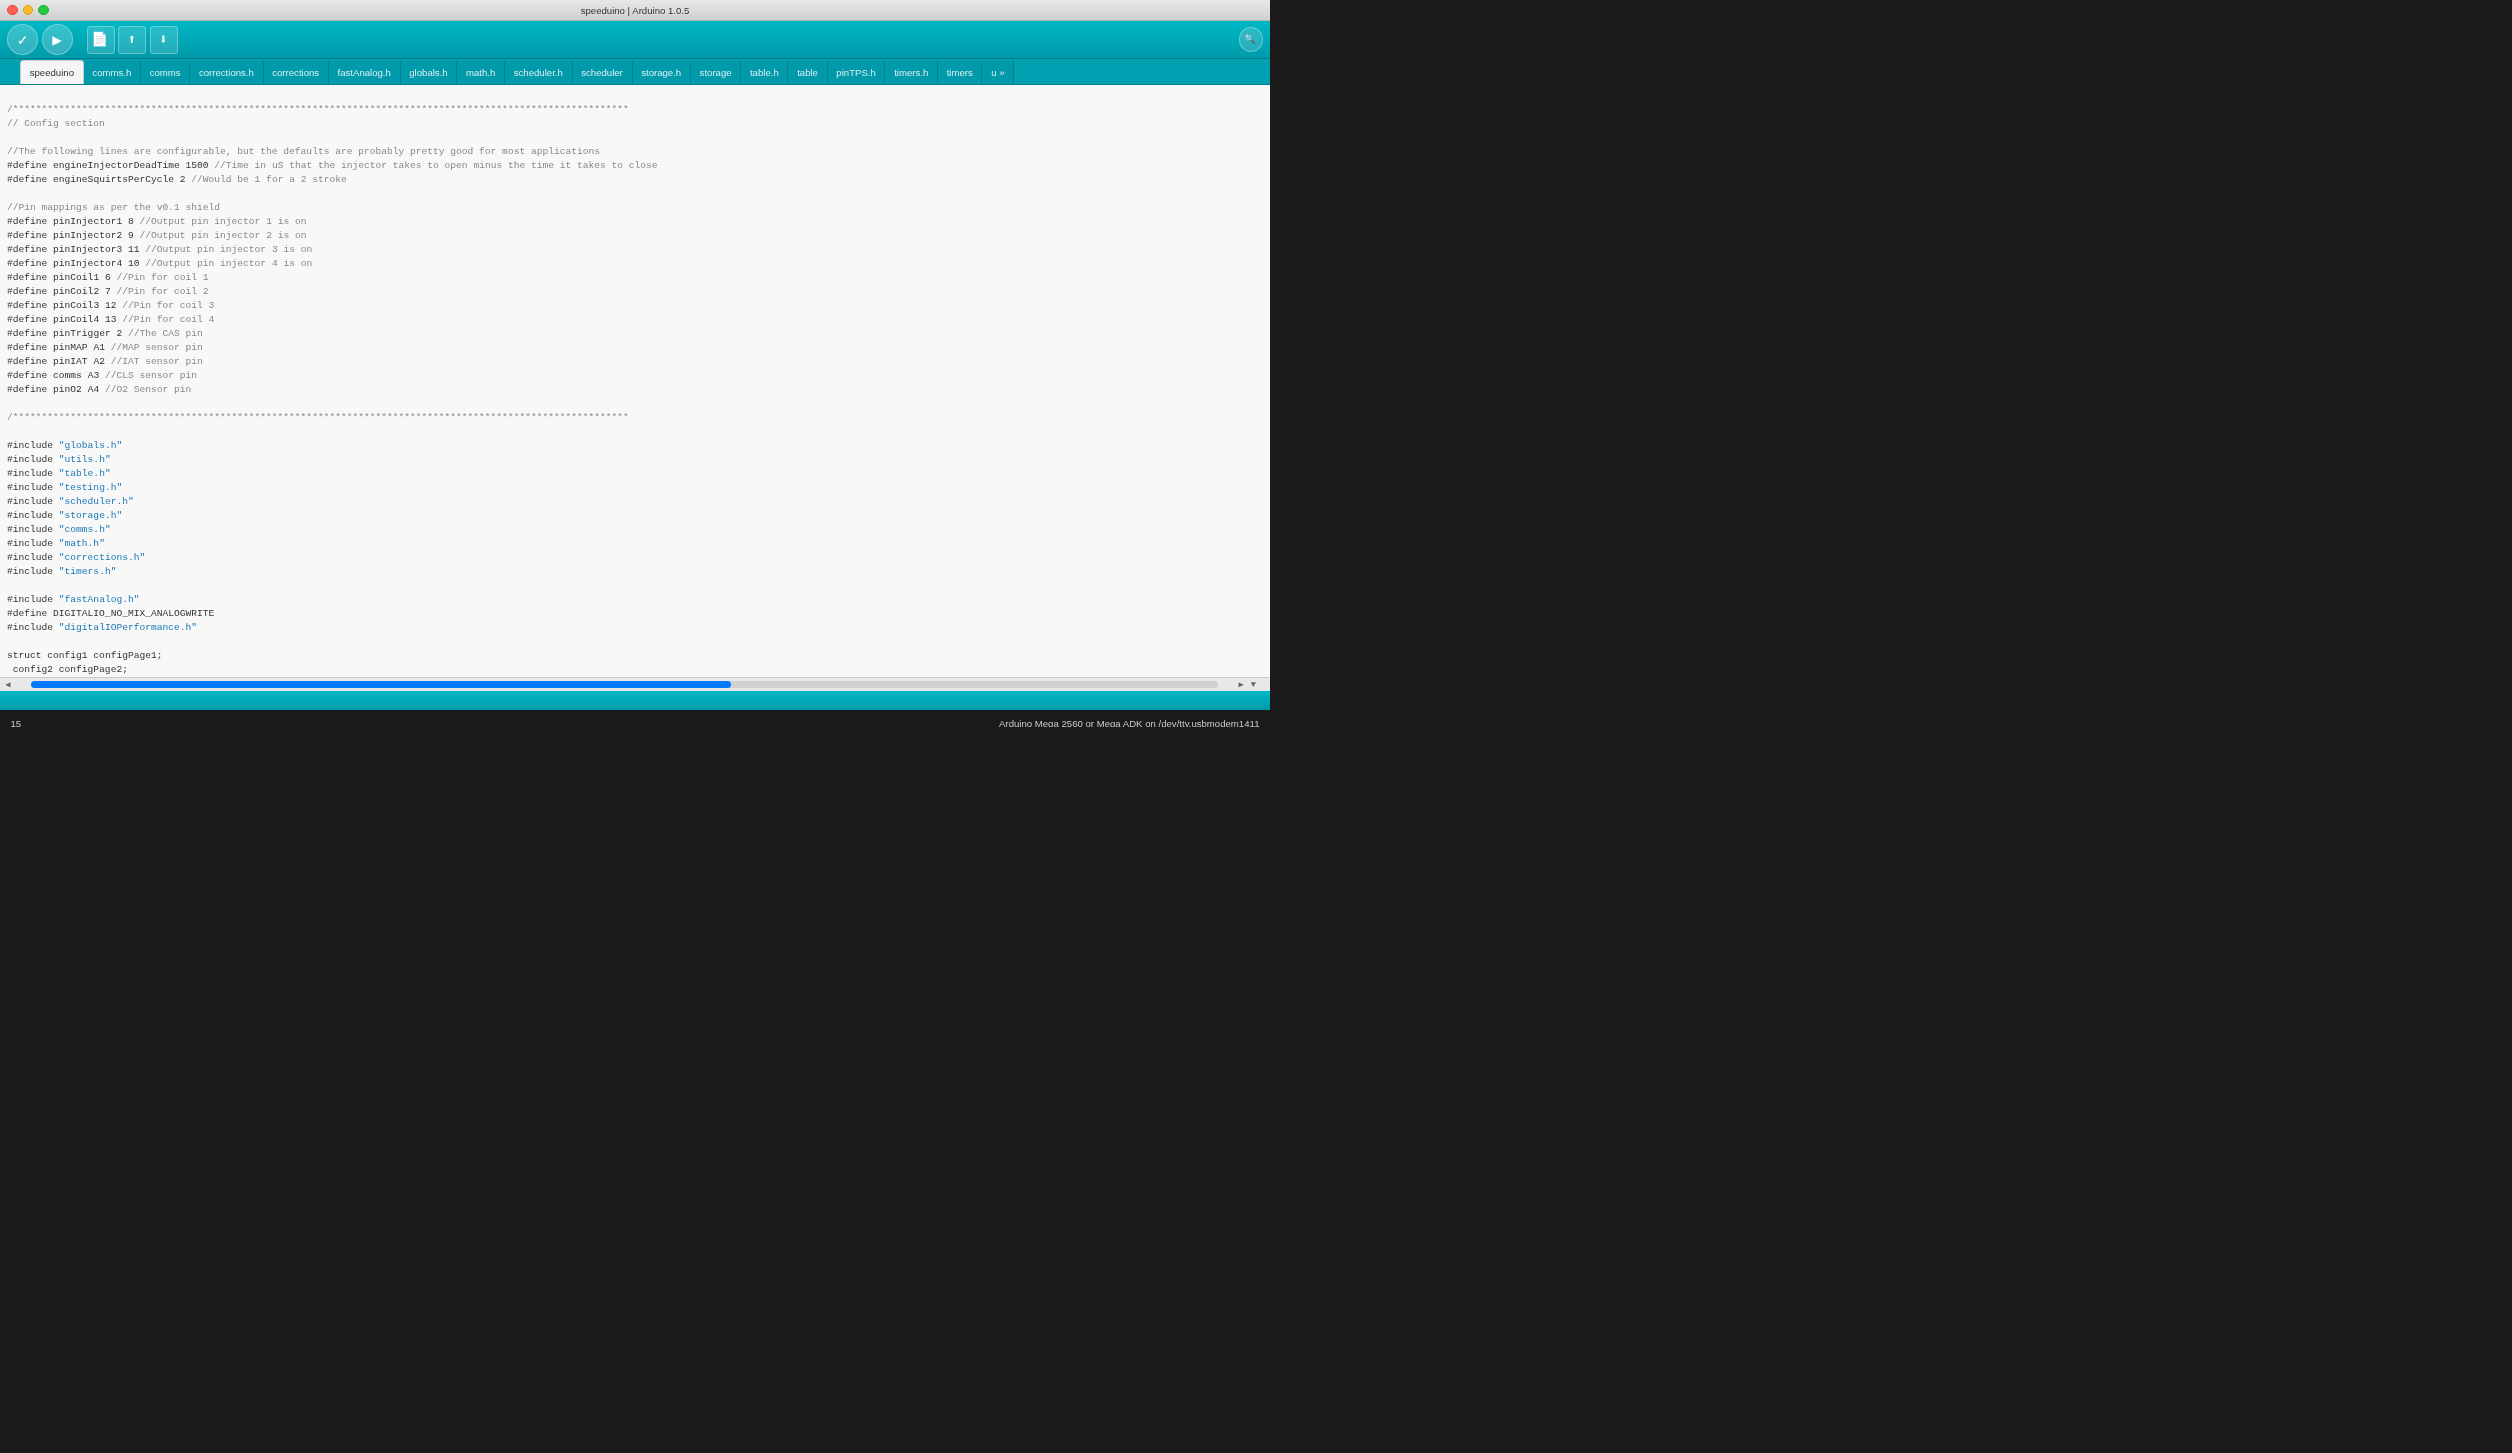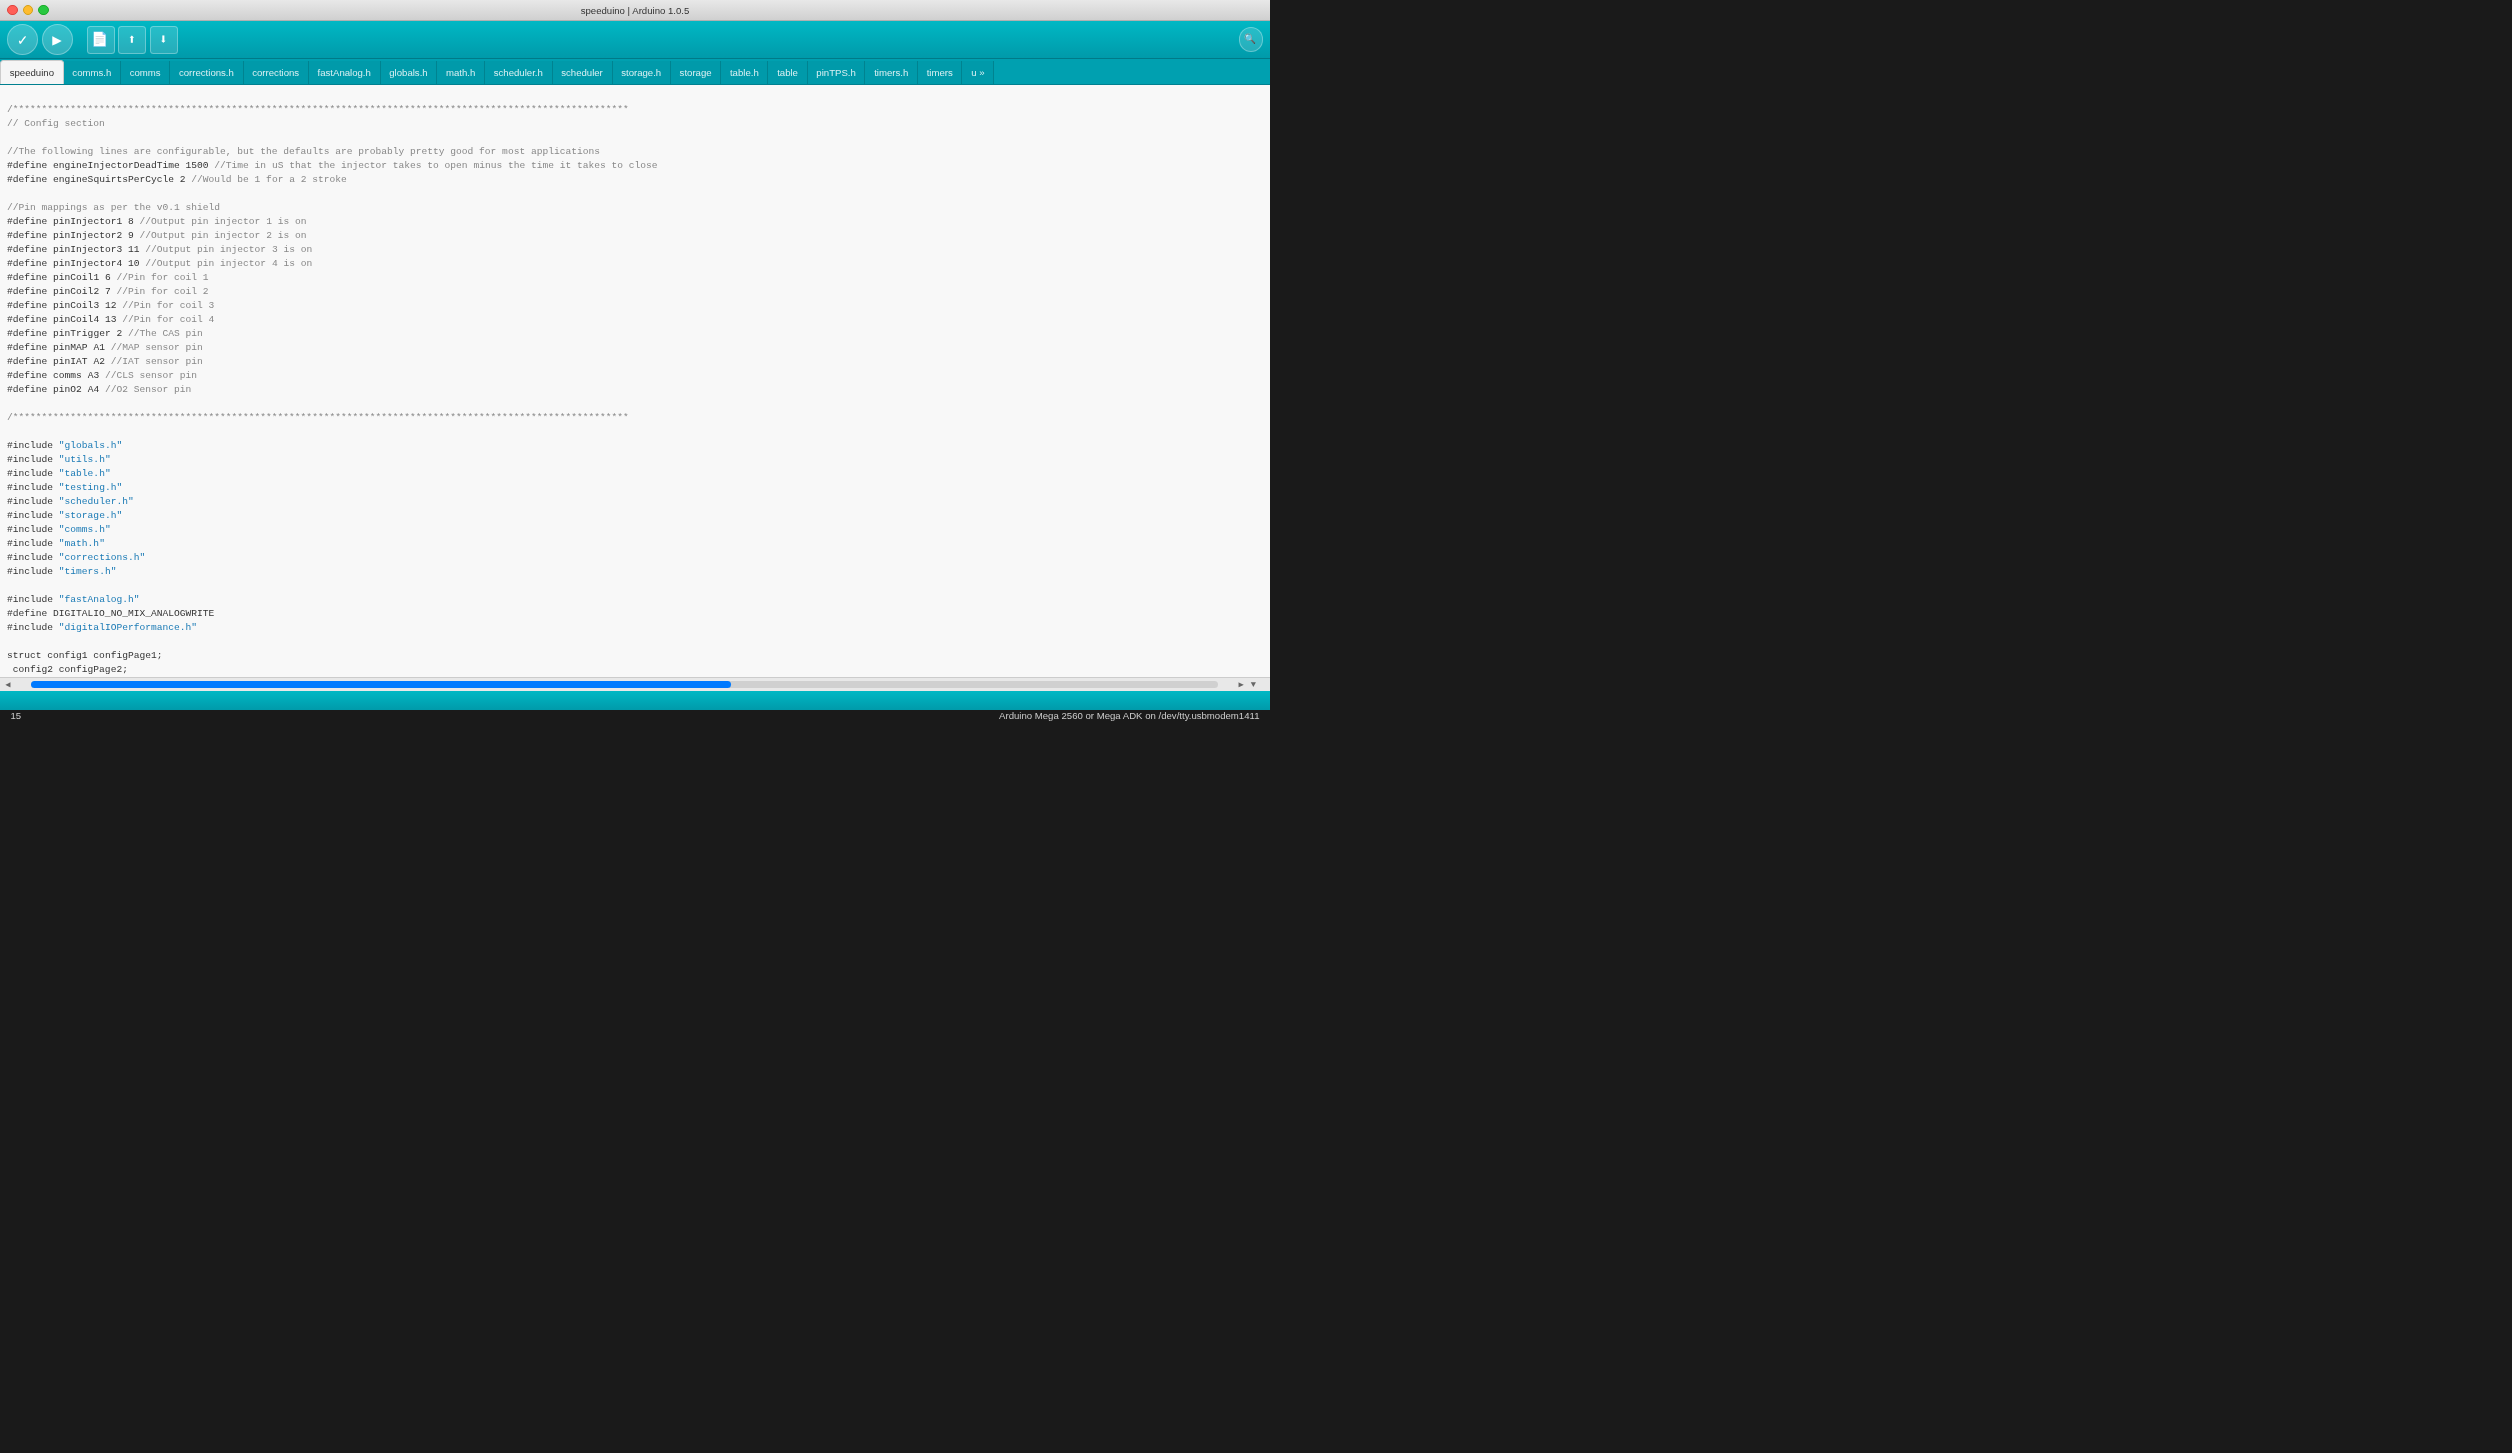--- a/index.html
+++ b/index.html
@@ -106,20 +106,21 @@
       background: #009aaa;
     }
     .tab.active {
       background: #f5f5f5;
       color: #333;
       border-radius: 3.5px 3.5px 0 0;
       height: 24.4px;
       border-right: 0.9px solid #ccc;
       border-left: 0.9px solid #ccc;
       border-top: 0.9px solid #ccc;
+      margin-left: 20px;
     }
 
     
     #scrollbar-bottom {
       height: 14px;
       background: #e8e8e8;
       border-top: 0.9px solid #ccc;
       display: flex;
       align-items: center;
       padding: 0 14px 0 1.7px;
@@ -147,21 +148,21 @@
       cursor: pointer;
       width: 12.2px;
       text-align: center;
     }
 
     
     #statusbar {
       background: #1a1a1a;
       height: 26px;
       display: flex;
-      align-items: flex-start;
+      align-items: center;
       justify-content: space-between;
       padding: 0 10.5px;
       color: #ccc;
       font-family: -apple-system, sans-serif;
       font-size: 9.6px;
     }
 
     
     .code-line {
       line-height: 14px;

